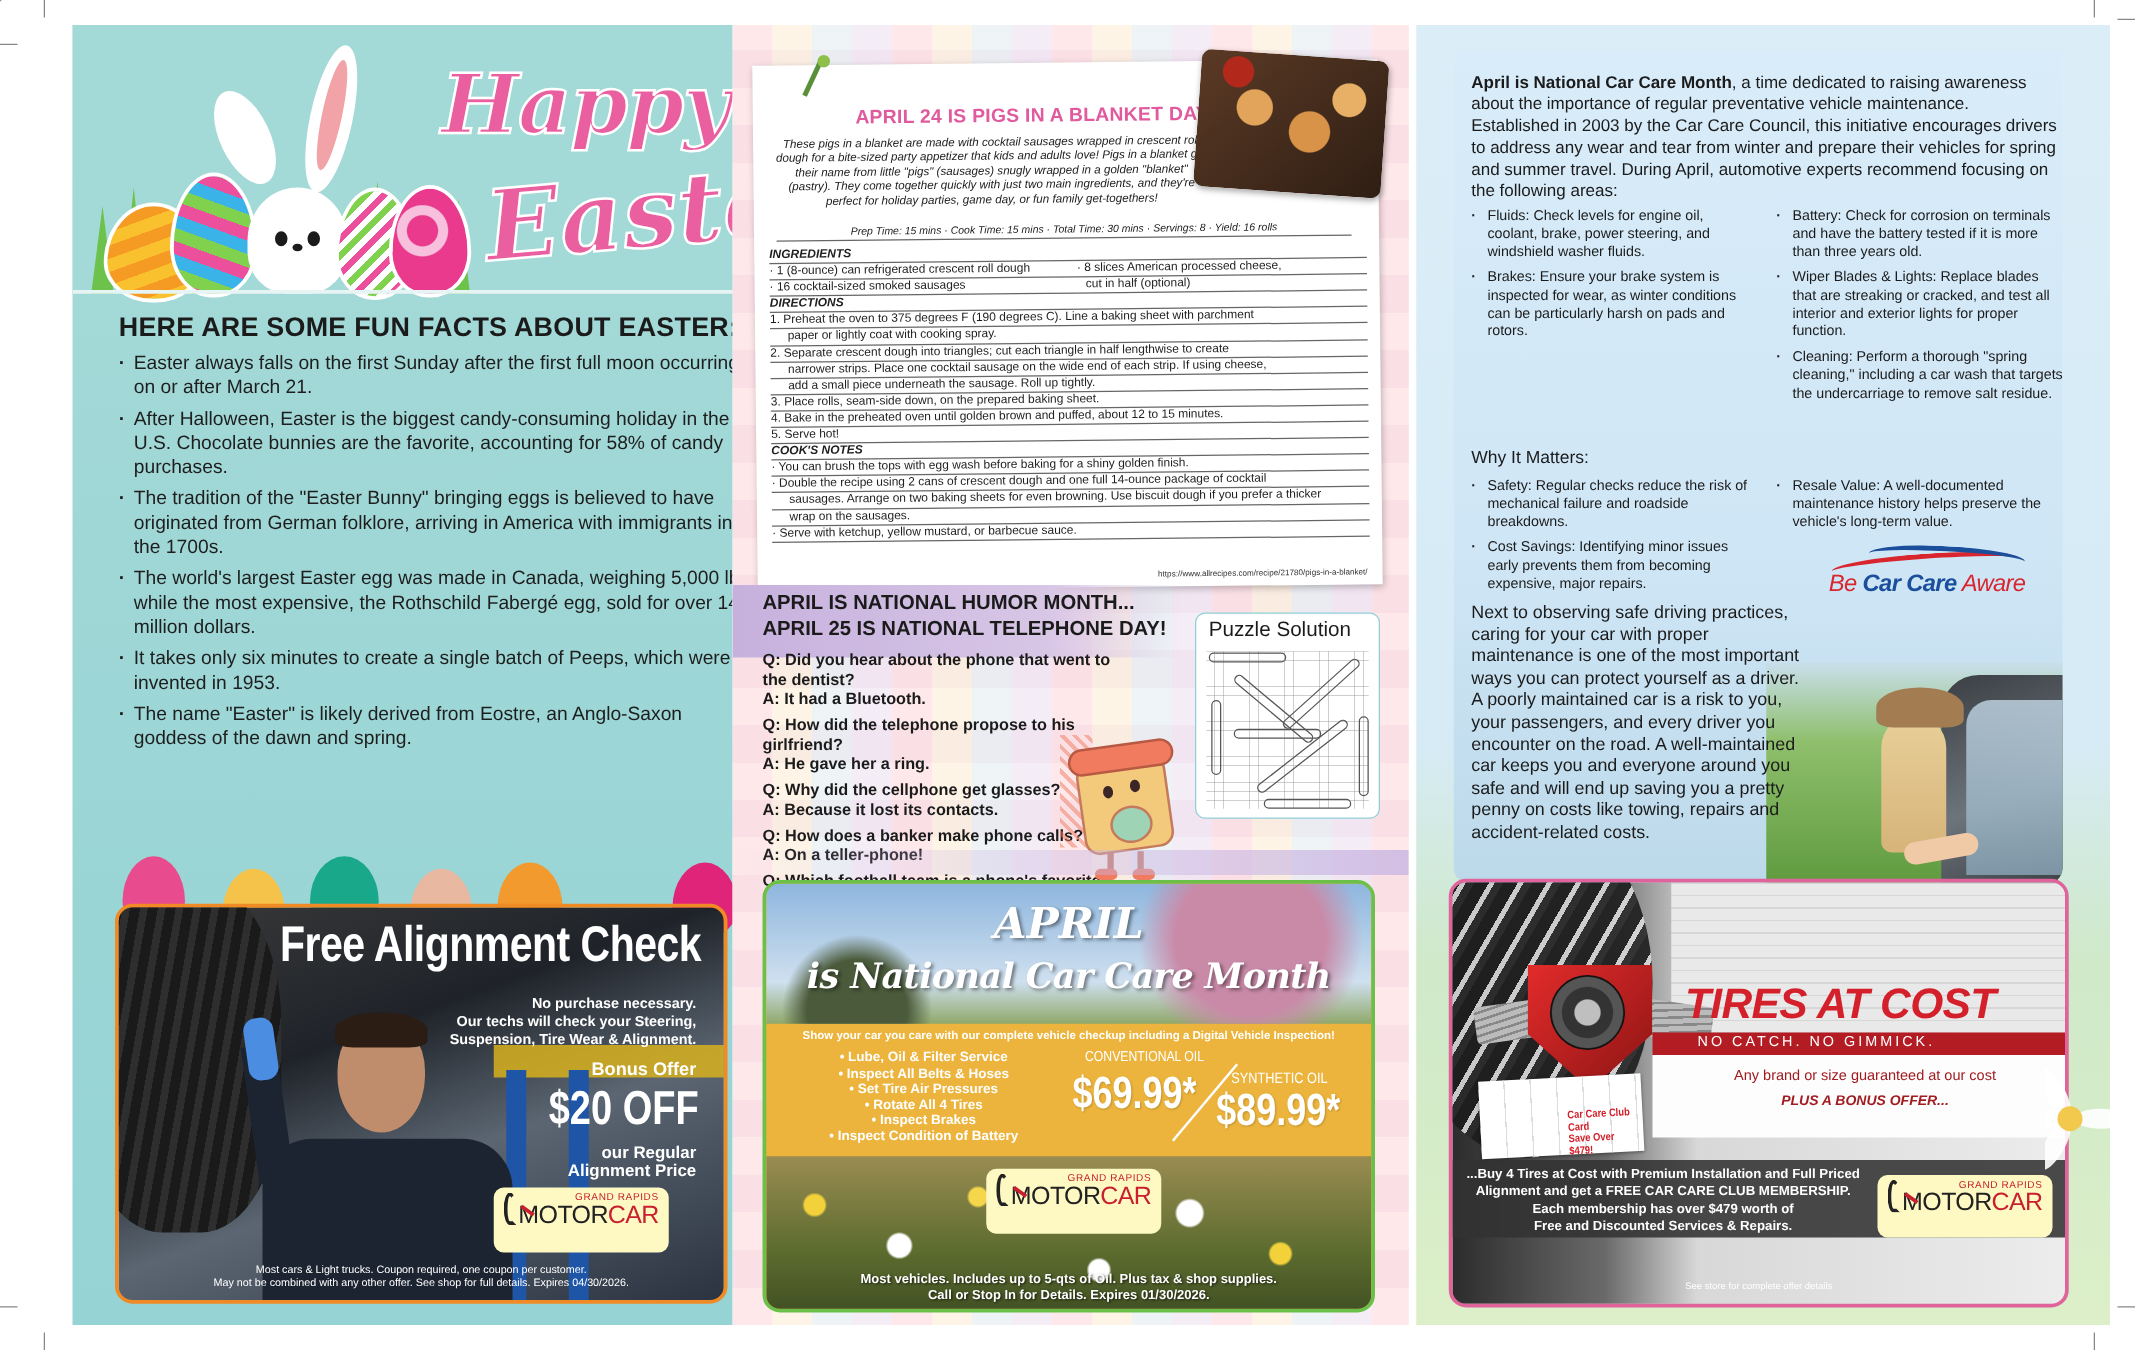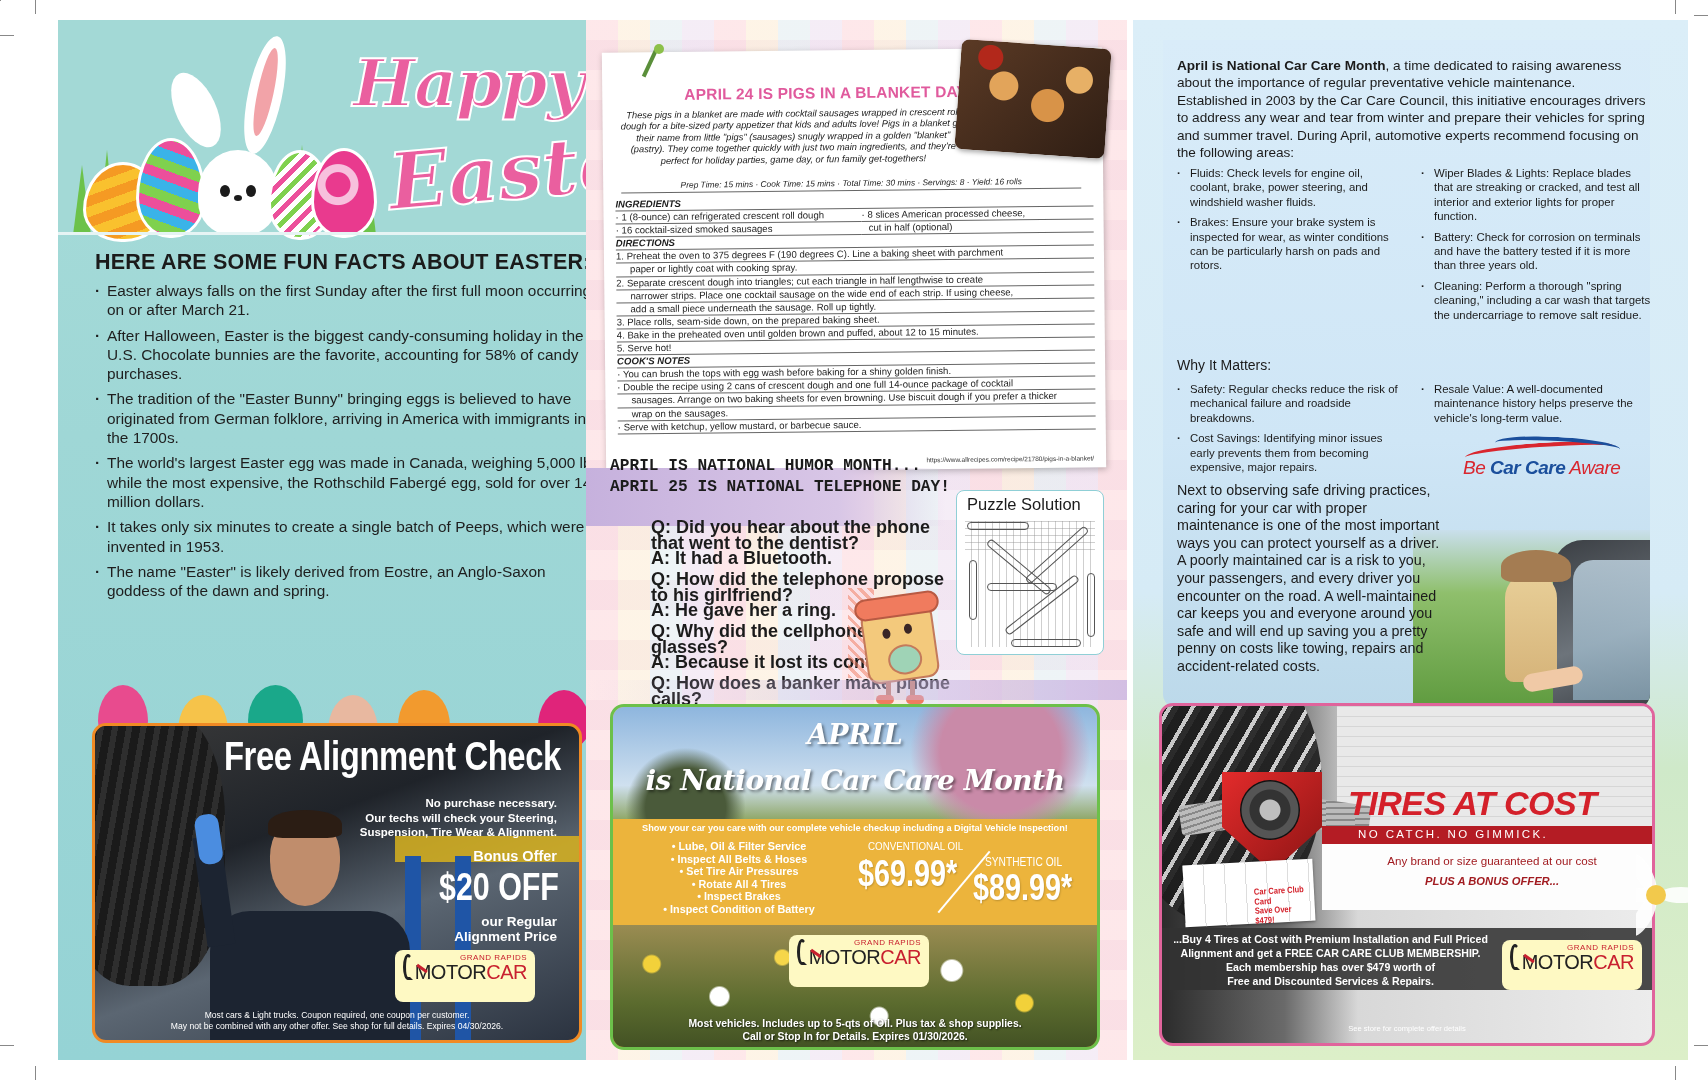--- a/index.html
+++ b/index.html
@@ -73,22 +73,22 @@
   .recipe-intro { position: absolute; left: 18px; top: 58px; width: 345px; text-align: center; font-family: "Liberation Sans", sans-serif; font-style: italic; font-size: 9.3px; line-height: 11.4px; color: #222; }
   .recipe-meta { position: absolute; left: 18px; top: 128px; width: 460px; text-align: center; font-family: "Liberation Sans", sans-serif; font-style: italic; font-size: 8.4px; color: #222; border-bottom: 1px solid #666; padding-bottom: 2px; }
   .recipe-body { position: absolute; left: 12px; top: 146px; width: 478px; font-family: "Liberation Sans", sans-serif; font-size: 9.6px; color: #1e1e1e; }
   .rline { border-bottom: 1px solid #666; height: 13.1px; line-height: 12.6px; white-space: nowrap; overflow: hidden; }
   .rhead { font-weight: bold; font-style: italic; font-size: 9.6px; }
   .ing-grid { display: grid; grid-template-columns: 246px 1fr; }
   .indent { padding-left: 14px; }
   .recipe-url { position: absolute; right: 12px; bottom: 6px; font-family: "Liberation Sans", sans-serif; font-size: 6.5px; color: #333; }
 
   .humor-band { position: absolute; left: 0; top: 448px; width: 360px; height: 58px; background: linear-gradient(90deg, #c6b1dd, #d8c6e6 70%, rgba(216,198,230,0)); }
-  .humor-title { position: absolute; left: 24px; top: 436px; font-family: Liberation Mono, monospace; font-weight: bold; font-size: 16.2px; line-height: 21px; color: #1b1b1b; }
-  .jokes { position: absolute; left: 24px; top: 500px; width: 300px; font-family: "Liberation Sans", sans-serif; font-size: 18px; line-height: 15.5px; font-weight: bold; color: #1b1b1b; margin-left: 41px; }
+  .humor-title { position: absolute; left: 24px; top: 452px; font-family: Liberation Sans, sans-serif; font-weight: bold; font-size: 16.2px; line-height: 21px; color: #1b1b1b; }
+  .jokes { position: absolute; left: 24px; top: 500px; width: 300px; font-family: "Liberation Sans", sans-serif; font-size: 13px; line-height: 15.5px; font-weight: bold; color: #1b1b1b; }
   .joke { margin-bottom: 5.5px; }
   .phone-mascot { position: absolute; left: 268px; top: 575px; width: 95px; height: 110px; }
   .phone-body { position: absolute; left: 10px; top: 12px; width: 72px; height: 74px; background: #f3c97c; border: 2px solid #c47a5b; border-radius: 12px; transform: rotate(-8deg); }
   .phone-dial { position: absolute; left: 20px; top: 36px; width: 34px; height: 30px; border-radius: 50%; background: #9fd3b6; border: 2px solid #c47a5b; }
   .phone-handset { position: absolute; left: 0; top: 0; width: 85px; height: 22px; background: #f07b5e; border-radius: 12px; border: 2px solid #b85a43; transform: rotate(-8deg); }
   .phone-eye { position: absolute; width: 8px; height: 10px; background: #3a2626; border-radius: 50%; }
   .phone-leg { position: absolute; top: 86px; width: 5px; height: 16px; background: #c47a5b; }
   .phone-shoe { position: absolute; top: 100px; width: 18px; height: 9px; background: #f07b5e; border-radius: 6px; }
   .stripe-deco { position: absolute; left: 262px; top: 568px; width: 26px; height: 90px; background: repeating-linear-gradient(45deg, #f07b5e 0 3px, transparent 3px 7px); opacity: 0.5; }
 
@@ -98,21 +98,21 @@
     background:
       repeating-linear-gradient(0deg, transparent 0 6.5px, rgba(60,60,60,0.45) 6.5px 7px),
       repeating-linear-gradient(90deg, transparent 0 6.5px, rgba(60,60,60,0.45) 6.5px 7px); opacity: 0.55; }
   .puzzle-line { position: absolute; border: 1.2px solid #555; border-radius: 5px; height: 8px; }
 
   .purple-strip { position: absolute; left: 0; top: 660px; width: 541px; height: 20px; background: linear-gradient(90deg, rgba(200,180,225,0.0), rgba(200,180,225,0.8)); }
 
   .coupon2 { position: absolute; left: 24px; top: 684px; width: 490px; height: 346px; border: 3px solid #6cc04a; border-radius: 14px; overflow: hidden; background: #ecb43c; }
   .c2-sky { position: absolute; left: 0; top: 0; width: 100%; height: 112px;
     background: radial-gradient(circle at 80% 40%, #c98aa8 0 60px, transparent 90px), radial-gradient(circle at 15% 90%, #4a5a3a 0 40px, transparent 60px), linear-gradient(180deg, #8eb6de, #cfe0ef 70%, #90a86a); }
-  .c2-april { position: absolute; left: 0; width: 100%; top: 12px; text-align: center; font-family: "DejaVu Serif", serif; font-style: italic; font-weight: bold; font-size: 27px; color: #fff; text-shadow: 2px 2px 3px rgba(0,0,0,0.45); }
+  .c2-april { position: absolute; left: 0; width: 100%; top: 12px; text-align: center; font-family: "DejaVu Serif", serif; font-style: italic; font-weight: bold; font-size: 34px; color: #fff; text-shadow: 2px 2px 3px rgba(0,0,0,0.45); }
   .c2-sub { position: absolute; left: 0; width: 100%; top: 57px; text-align: center; font-family: "DejaVu Serif", serif; font-style: italic; font-weight: bold; font-size: 28px; color: #fff; text-shadow: 2px 2px 3px rgba(0,0,0,0.45); letter-spacing: -0.5px; }
   .c2-intro { position: absolute; left: 0; width: 100%; top: 116px; text-align: center; font-family: "Liberation Sans", sans-serif; font-weight: bold; font-size: 9.2px; color: #fff; }
   .c2-services { position: absolute; left: 36px; top: 133px; width: 180px; text-align: center; font-family: "Liberation Sans", sans-serif; font-weight: bold; font-size: 10.8px; line-height: 12.6px; color: #fff; }
   .c2-conv-label { position: absolute; left: 255px; top: 133px; font-family: "Liberation Sans", sans-serif; font-size: 11.5px; color: #fff; transform: scaleX(0.85); transform-origin: left; }
   .c2-conv { position: absolute; left: 245px; top: 146px; font-family: "Liberation Sans", sans-serif; font-weight: bold; font-size: 36px; color: #fff; transform: scaleX(0.8); transform-origin: left; text-shadow: 1px 1px 2px rgba(0,0,0,0.2); }
   .c2-slash { position: absolute; left: 350px; top: 135px; width: 2px; height: 80px; background: #fff; transform: rotate(40deg); }
   .c2-syn-label { position: absolute; left: 372px; top: 148px; font-family: "Liberation Sans", sans-serif; font-size: 12px; color: #fff; transform: scaleX(0.85); transform-origin: left; }
   .c2-syn { position: absolute; left: 360px; top: 160px; font-family: "Liberation Sans", sans-serif; font-weight: bold; font-size: 36px; color: #fff; transform: scaleX(0.8); transform-origin: left; text-shadow: 1px 1px 2px rgba(0,0,0,0.2); }
   .c2-flowers { position: absolute; left: 0; top: 218px; width: 100%; height: 130px;
     background:
@@ -407,22 +407,22 @@
     </div>
   </div>
 
   <p class="p3-intro"><b>April is National Car Care Month</b><span>, a time dedicated to raising awareness about the importance of regular preventative vehicle maintenance. Established in 2003 by the Car Care Council, this initiative encourages drivers to address any wear and tear from winter and prepare their vehicles for spring and summer travel. During April, automotive experts recommend focusing on the following areas:</span></p>
 
   <ul class="p3-list" style="left:44px;top:146px;width:228px;">
     <li>Fluids: Check levels for engine oil, coolant, brake, power steering, and windshield washer fluids.</li>
     <li>Brakes: Ensure your brake system is inspected for wear, as winter conditions can be particularly harsh on pads and rotors.</li>
   </ul>
   <ul class="p3-list" style="left:288px;top:146px;width:232px;">
+    <li>Battery: Check for corrosion on terminals and have the battery tested if it is more than three years old.</li>
     <li>Wiper Blades &amp; Lights: Replace blades that are streaking or cracked, and test all interior and exterior lights for proper function.</li>
-    <li>Battery: Check for corrosion on terminals and have the battery tested if it is more than three years old.</li>
     <li>Cleaning: Perform a thorough "spring cleaning," including a car wash that targets the undercarriage to remove salt residue.</li>
   </ul>
 
   <div class="p3-why">Why It Matters:</div>
   <ul class="p3-list" style="left:44px;top:362px;width:228px;">
     <li>Safety: Regular checks reduce the risk of mechanical failure and roadside breakdowns.</li>
     <li>Cost Savings: Identifying minor issues early prevents them from becoming expensive, major repairs.</li>
   </ul>
   <ul class="p3-list" style="left:288px;top:362px;width:232px;">
     <li>Resale Value: A well-documented maintenance history helps preserve the vehicle's long-term value.</li>

